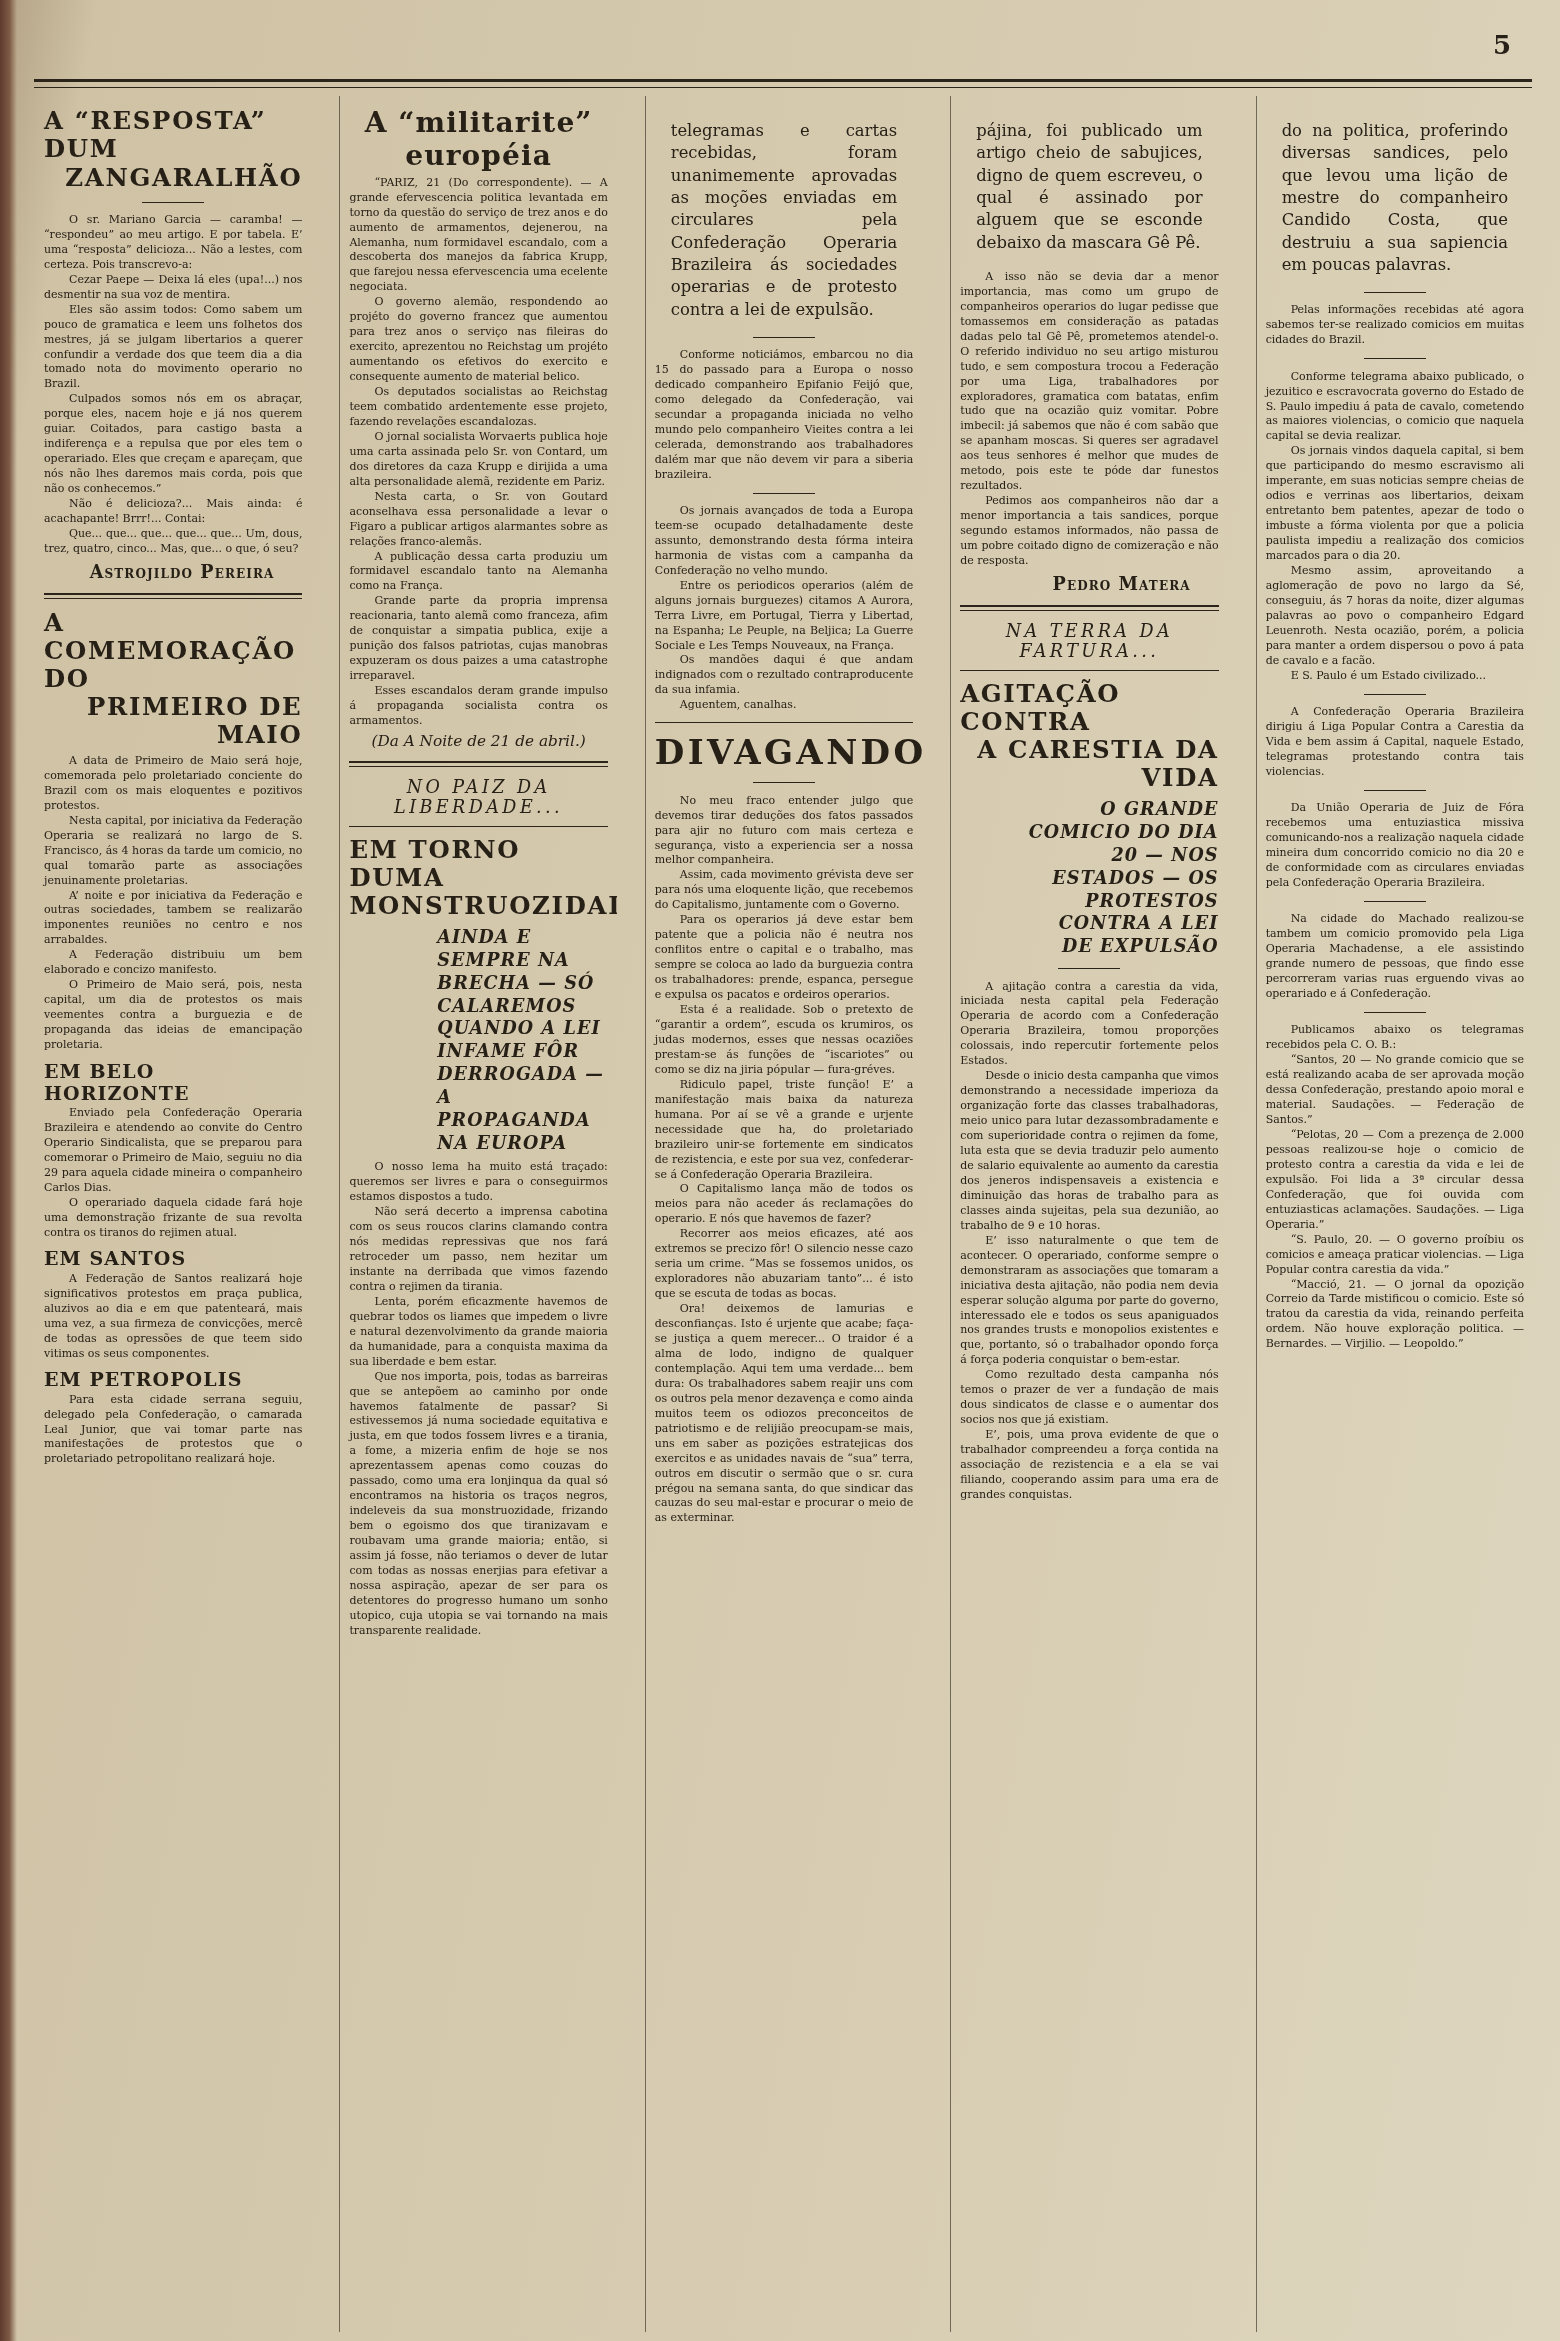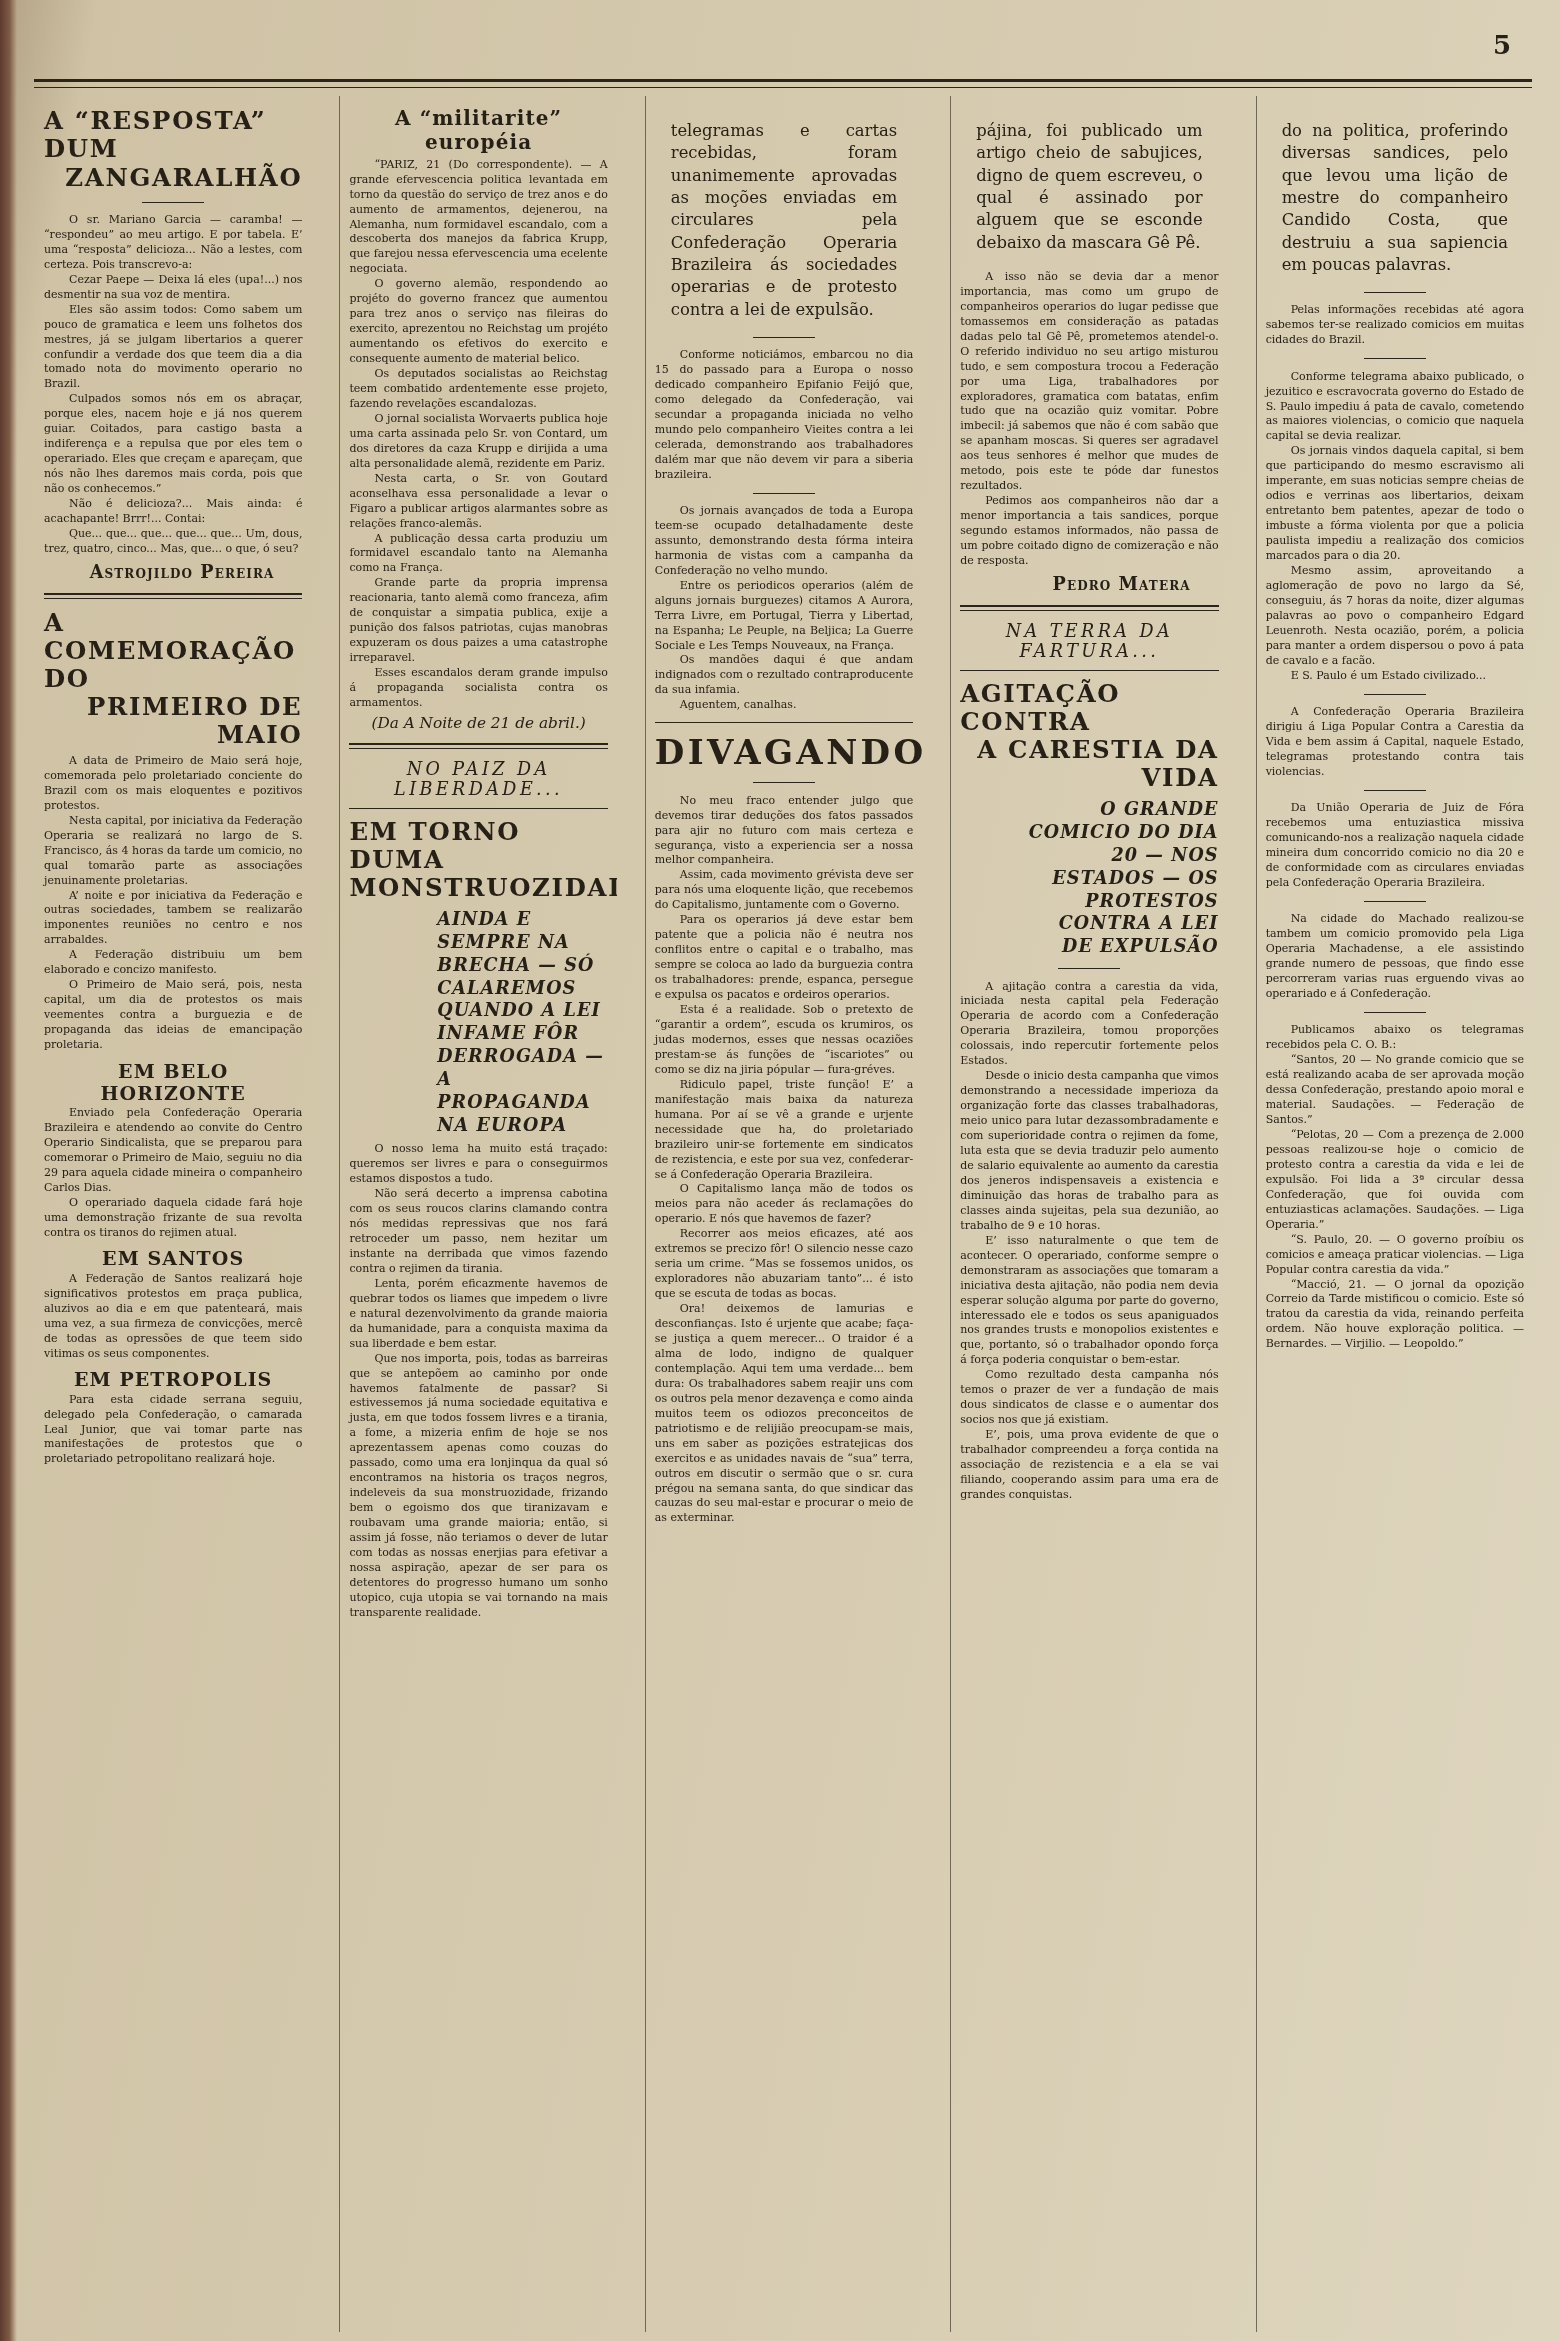--- a/index.html
+++ b/index.html
@@ -13,23 +13,23 @@
   .pagenum{position:absolute;top:29.5px;right:50px;font-weight:bold;font-size:26px;}
   .headrule{position:absolute;top:79px;left:34px;right:29.5px;height:4.5px;
             border-top:3.4px solid #2b241b;border-bottom:1.1px solid #2b241b;}
   .cols{position:absolute;top:96px;left:35px;right:28px;bottom:10.2px;display:flex;gap:28px;}
   .col{flex:1 1 0;padding:8px 9px 0 9px;overflow:hidden;}
   .col + .col{border-left:1.1px solid rgba(43,36,27,.6);}
   .p{margin:0;font-size:11px;line-height:1.36;text-align:justify;text-indent:25px;}
   .pc{margin:16px;font-size:16.4px;line-height:1.36;text-align:justify;text-indent:0;}
   .h1a{margin:3.4px 0 0 0;font-size:24.4px;font-weight:bold;letter-spacing:1.7px;line-height:1.15;}
   .h1b{margin:0 0 4.5px 0;font-size:24.4px;font-weight:bold;letter-spacing:1.7px;line-height:1.15;text-align:right;}
-  .hc{margin:2.3px 0 3.4px 0;font-size:20px;font-weight:bold;letter-spacing:1.1px;text-align:center;}
+  .hc{margin:2.3px 0 3.4px 0;font-size:28px;font-weight:bold;letter-spacing:1.1px;text-align:center;}
   .hbig{margin:4.5px 0 2.3px 0;font-size:34px;font-weight:bold;letter-spacing:3.4px;text-align:center;}
-  .sub{margin:6.8px 0 2.3px 0;font-size:19px;font-weight:bold;letter-spacing:1.1px;text-align:center;}
+  .sub{margin:6.8px 0 2.3px 0;font-size:19px;font-weight:bold;letter-spacing:1.1px;}
   .deck{margin:5.7px 0 5.7px 34%;font-size:17.6px;font-style:italic;font-weight:bold;letter-spacing:1.1px;line-height:1.3;text-align:left;}
   .kicker{margin:4.5px 0;font-size:17.6px;font-style:italic;font-weight:normal;letter-spacing:3.4px;text-align:center;}
   .sig{margin:4.5px 28px 2.3px 0;font-size:17.6px;text-align:right;font-variant:small-caps;letter-spacing:1.1px;font-weight:bold;}
   .credit{margin:3.4px 0;font-size:15.3px;text-align:center;font-style:italic;}
   .rule-s{width:62px;height:0;border-top:1.7px solid #2b241b;margin:10.2px auto;}
   .rule-f{height:0;border-top:1.1px solid #2b241b;margin:9px 0;}
   .rule-d{height:3.4px;border-top:2.3px solid #2b241b;border-bottom:1.1px solid #2b241b;margin:10.2px 0;}
 </style>
 </head>
 <body>

